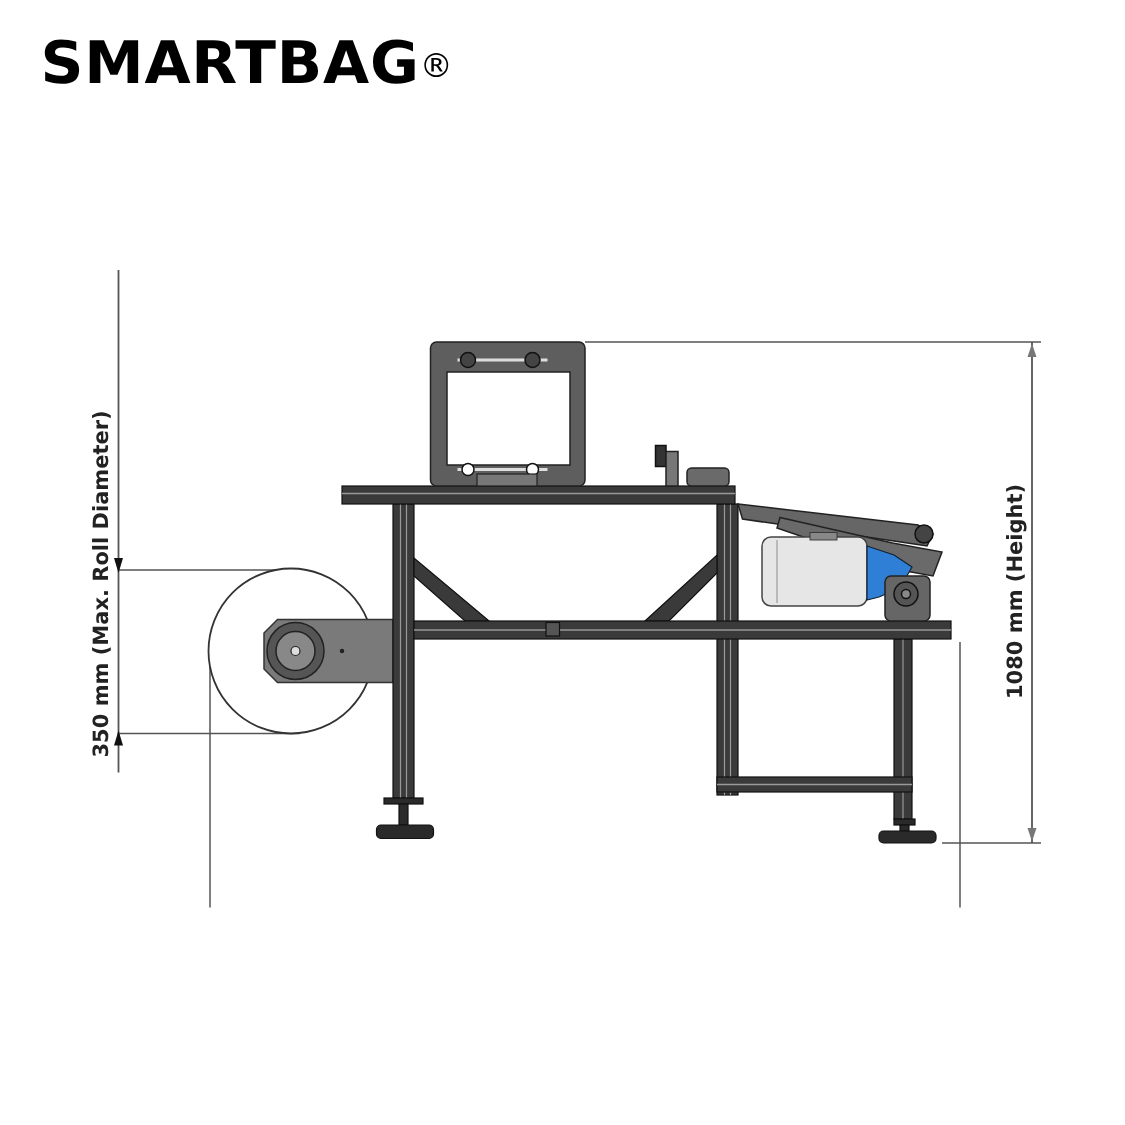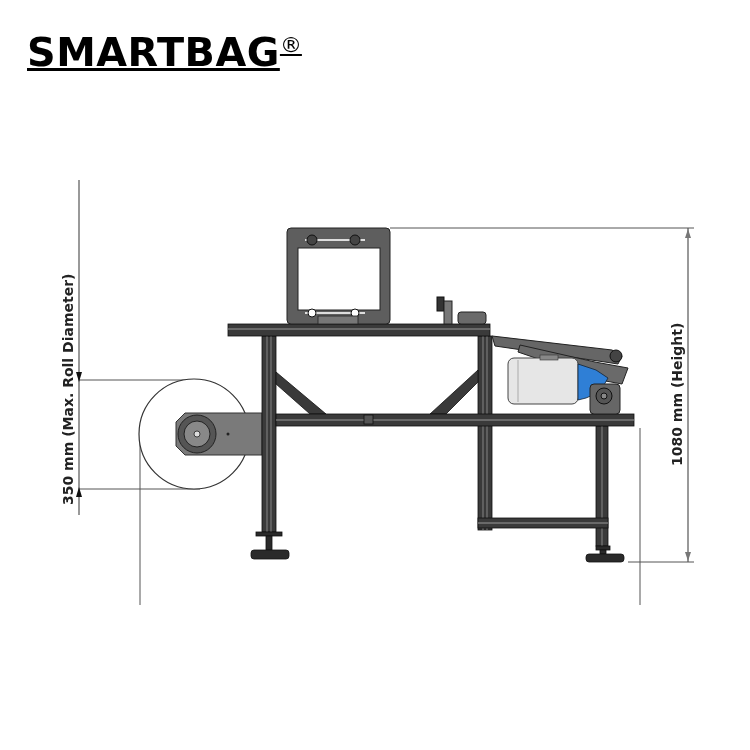--- a/index.html
+++ b/index.html
@@ -1,17 +1,17 @@
 <!DOCTYPE html>
 <html><head>
 <meta charset="utf-8">
 <style>
   html, body { margin:0; padding:0; background:#ffffff; }
   body { width:750px; height:750px; position:relative; overflow:hidden; font-family:"DejaVu Sans", sans-serif; }
-  .brand { position:absolute; left:27px; top:28px; height:50px; display:flex; align-items:flex-start;text-decoration:underline; }
+  .brand { position:absolute; left:27px; top:18px; height:50px; display:flex; align-items:center; }
   .brand-name { font-family:"DejaVu Sans", sans-serif; font-weight:bold; font-size:39px; letter-spacing:0.5px; color:#000; line-height:50px; transform:scaleX(1.02); transform-origin:left; }
   .brand-reg { font-size:22px; color:#000; margin-left:5px; margin-top:4px; line-height:26px; }
   svg.drawing { position:absolute; left:0; top:0; }
   .dim-label { position:absolute; font-family:"DejaVu Sans", sans-serif; font-size:14px; font-weight:bold; color:#222; white-space:nowrap; transform-origin:0 0; }
 </style>
 </head>
 <body>
 
 <div class="brand">
   <span class="brand-name">SMARTBAG</span>

